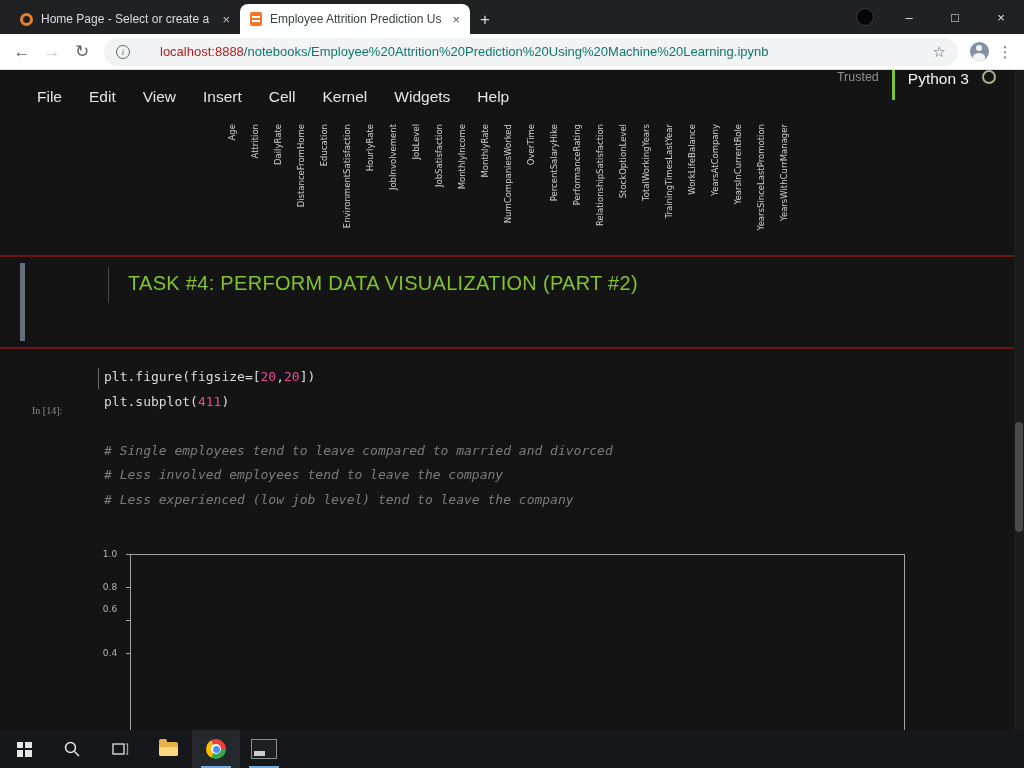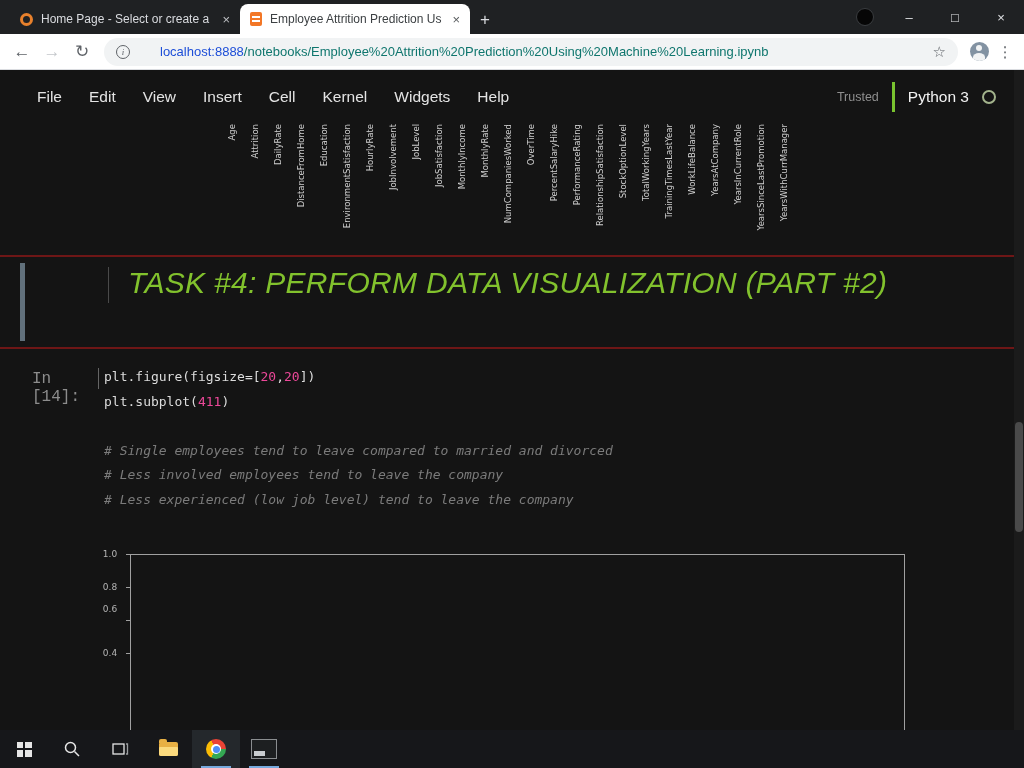--- a/index.html
+++ b/index.html
@@ -21,53 +21,53 @@
   .win-controls { position:absolute; right:0; top:0; height:34px; display:flex; }
   .win-btn { width:46px; height:34px; display:flex; align-items:center; justify-content:center; color:#e0e2e5; font-size:13px; }
 
   
   .toolbar { height:36px; background:#ffffff; border-bottom:1px solid #dadce0; display:flex; align-items:center; padding:0 8px; gap:2px; }
   .nav-btn { width:28px; text-align:center; font-size:17px; color:#5f6368; }
   .nav-btn.disabled { color:#c4c7cb; }
   .addressbar { flex:1; height:28px; background:#f1f3f4; border-radius:14px; display:flex; align-items:center; padding:0 12px; gap:9px; margin:0 6px; }
   .info-icon { width:14px; height:14px; flex:none; border:1.3px solid #5f6368; border-radius:50%; font-size:9px; font-style:italic; display:flex; align-items:center; justify-content:center; color:#5f6368; font-family:"Liberation Serif", serif; }
   .url { font-size:13px; white-space:nowrap; overflow:hidden; flex:1; }
-  .url-host { color:#1d4ed8;padding-left:21px; }
+  .url-host { color:#b91c1c;padding-left:21px; }
   .url-path { color:#0f766e; }
   .star-icon { font-size:15px; color:#5f6368; }
   .avatar-btn { width:26px; height:26px; display:flex; align-items:center; justify-content:center; }
   .avatar-glyph { width:19px; height:19px; border-radius:50%; background:#8292a2; position:relative; overflow:hidden; }
   .avatar-glyph::before { content:""; position:absolute; top:3px; left:6.5px; width:6px; height:6px; border-radius:50%; background:#f1f3f4; }
   .avatar-glyph::after { content:""; position:absolute; top:11px; left:3.5px; width:12px; height:8px; border-radius:50% 50% 0 0; background:#f1f3f4; }
   .kebab { width:22px; text-align:center; color:#5f6368; font-size:15px; }
 
   
   .notebook { position:absolute; top:70px; left:0; right:0; bottom:38px; background:#141414; overflow:hidden; }
   .menubar { height:54px; position:relative; display:flex; align-items:center; background:#141414; }
   .menu-items { display:flex; gap:27px; padding-left:37px; }
   .menu-item { color:#e4e4e4; font-size:15.5px; }
-  .kernel-area { position:absolute; right:28px; top:0; height:54px; display:flex; align-items:center; gap:13px; }
+  .kernel-area { position:absolute; right:28px; top:0; height:54px; display:flex; gap:13px; }
   .trusted { color:#8f8f8f; font-size:12.5px; }
   .kernel-bar { width:3px; height:30px; background:#79c32f; }
   .kernel-name { color:#f2f2f2; font-size:15.5px; }
   .kernel-circle { width:14px; height:14px; border-radius:50%; border:2px solid #a3b38c; }
 
   
   .labels-row { height:131px; display:flex; align-items:flex-start; padding-left:227px; }
   .col-label { width:23px; flex:none; writing-mode:vertical-rl; transform:rotate(180deg); font-size:8.5px; line-height:10px; color:#cfcfcf; white-space:nowrap; font-family:"DejaVu Sans", sans-serif; }
 
   
   .heading-cell { position:relative; border-top:2px solid #6e1616; border-bottom:2px solid #6e1616; padding:8px 40px 10px 128px; min-height:94px; }
   .cell-select-bar { position:absolute; left:20px; top:6px; bottom:6px; width:5px; background:#61707b; }
   .md-divider { position:absolute; left:108px; top:10px; height:36px; width:1px; background:#4a4a4a; }
-  .section-heading { color:#82c22d; font-size:30px; font-weight:400; line-height:36px; width:810px; letter-spacing:.3px;font-style:italic; }
+  .section-heading { color:#82c22d; font-size:20px; font-weight:400; line-height:36px; width:810px; letter-spacing:.3px; }
 
   
   .code-cell { display:flex; margin-top:14px; padding-left:32px; }
-  .code-prompt { width:62px; font-family:Liberation Mono, monospace; font-size:16px; color:#8d8d8d; padding-top:7px; }
+  .code-prompt { width:62px; font-family:Liberation Serif, serif; font-size:10px; color:#8d8d8d; padding-top:7px;margin-top:35px; }
   .code-area { margin-left:10px; position:relative; padding-top:2px; }
   .code-area::before { content:""; position:absolute; left:-6px; top:5px; width:1px; height:21px; background:#9b9b9b; opacity:.6; }
   .code-line { font-family:"DejaVu Sans Mono", monospace; font-size:13px; line-height:24.5px; white-space:pre; }
   .tok-code { color:#dcdcdc; }
   .tok-num { color:#ec4899;text-align:right; }
   .tok-comment { color:#7b7b7b; font-style:italic; }
 
   .cell-output { margin:26px 0 0 114px; font-family:"DejaVu Sans Mono", monospace; font-size:11.5px; color:#d0d0d0; }
 
   

